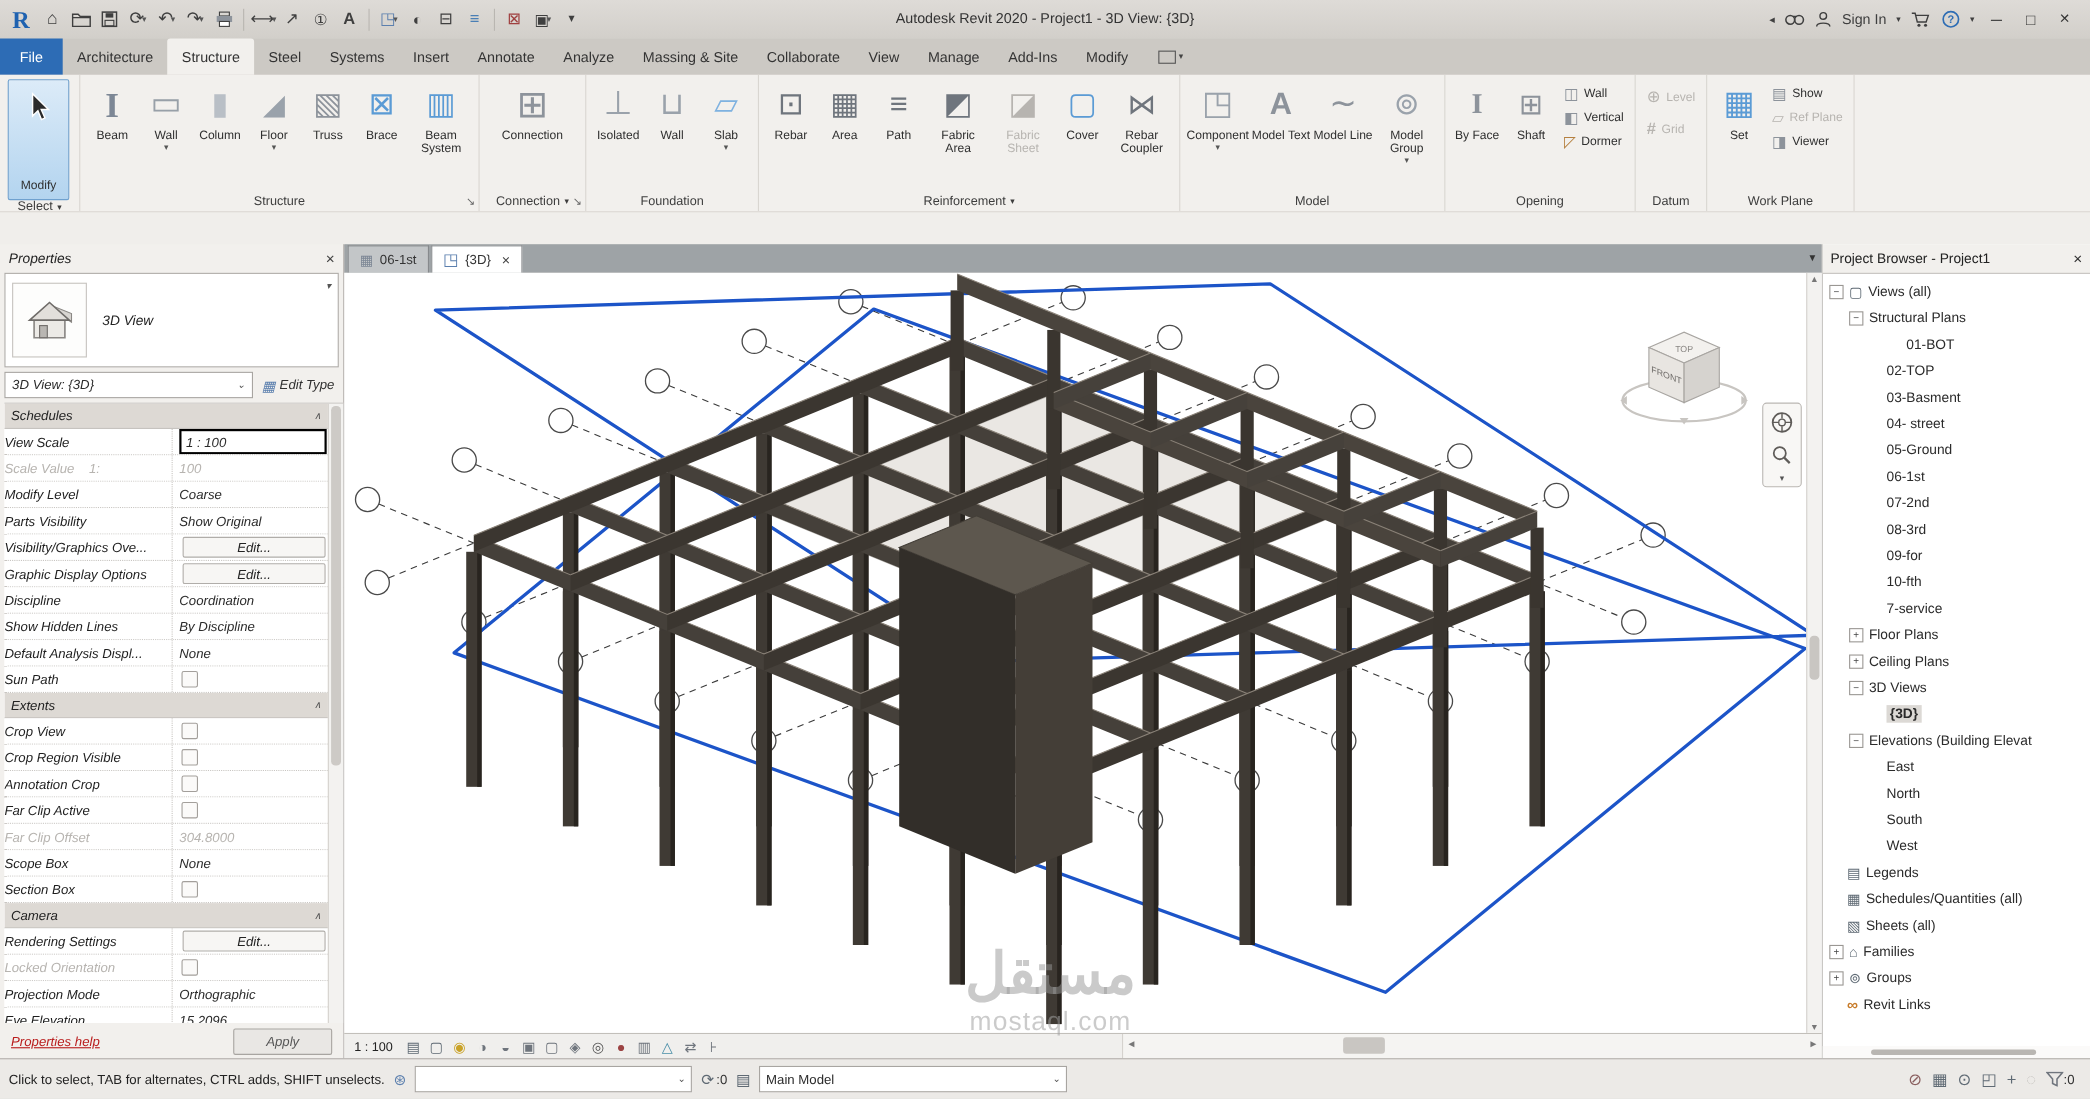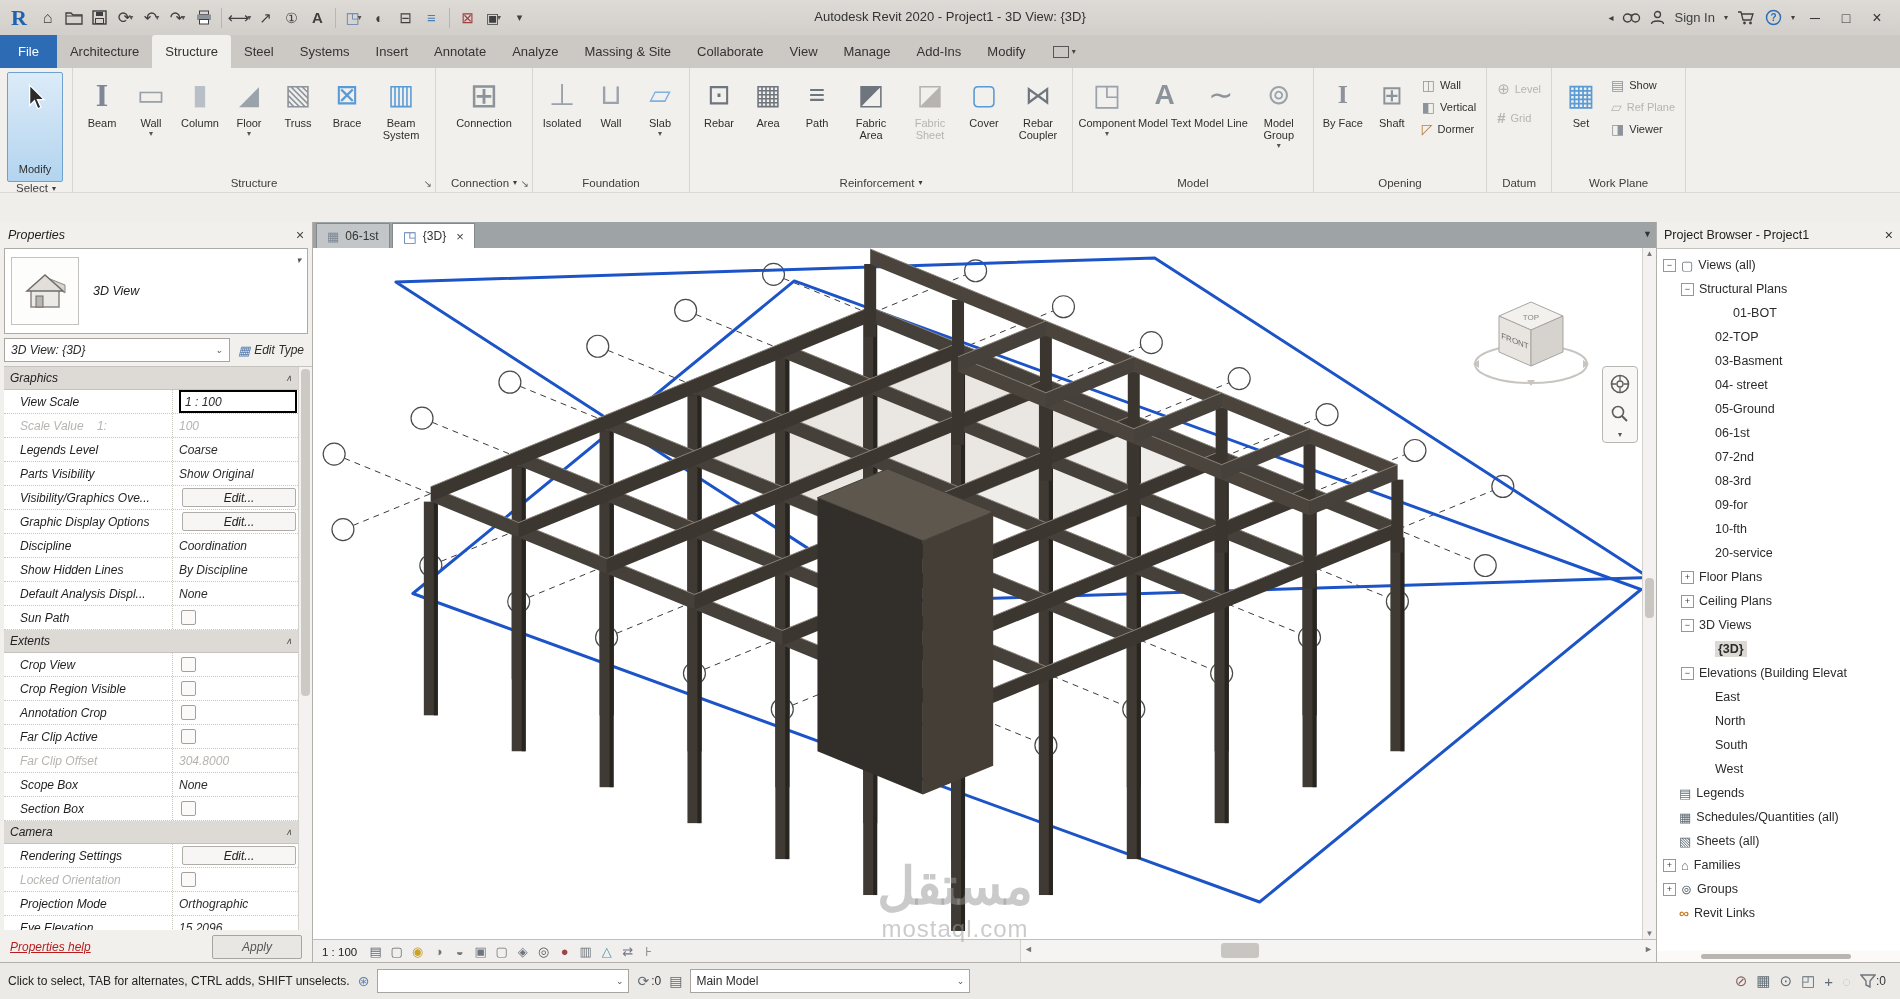--- a/index.html
+++ b/index.html
@@ -65,21 +65,21 @@
   .typedd{position:absolute;right:6px;top:6px;font-size:9px;color:#555;}
   .selrow{height:28px;display:flex;align-items:center;gap:4px;margin:2px 4px;}
   .typesel{flex:1;height:22px;background:#fff;border:1px solid #a8a5a1;display:flex;align-items:center;padding:0 6px;font-size:12px;}
   .typesel .dd{margin-left:auto;font-size:9px;color:#555;}
   .edittype{display:flex;align-items:center;gap:4px;font-size:12px;color:#2f2f2f;padding:2px 4px;}
   .propgrid{flex:1;position:relative;margin:0 0 0 4px;border-top:1px solid #c6c3bf;overflow:hidden;background:#fff;}
   .prop-section{height:22px;background:#ddd9d4;display:flex;align-items:center;padding:0 6px;color:#222;
                 border-bottom:1px solid #c6c3bf;}
   .prop-section .chev{margin-left:auto;margin-right:14px;font-size:9px;color:#555;}
   .prop-row{display:flex;height:23px;border-bottom:1px dotted #c8c5c1;background:#fff;padding-right:13px;}
-  .prop-label{width:152px;padding-left:16px;display:flex;align-items:center;border-right:1px dotted #c8c5c1;
+  .prop-label{width:152px;padding-left:0;display:flex;align-items:center;border-right:1px dotted #c8c5c1;
               white-space:pre;overflow:hidden;color:#1e1e1e;}
   .prop-value{flex:1;padding-left:6px;display:flex;align-items:center;overflow:hidden;white-space:nowrap;}
   .valsel{flex:1;height:19px;margin:1px 2px 1px 0;border:2px solid #000;display:flex;align-items:center;padding-left:4px;background:#fff;}
   .editbtn{flex:1;margin:2px 3px;height:17px;border:1px solid #b0ada9;background:#f7f6f4;border-radius:2px;
            display:flex;align-items:center;justify-content:center;font-size:12px;color:#222;}
   .cb{width:13px;height:13px;border:1px solid #a39f9b;background:#fbfaf9;border-radius:2px;margin-left:2px;}
   .pscroll{position:absolute;top:0;right:0;bottom:0;width:13px;background:#f3f2f0;border-left:1px solid #d5d2ce;}
   .pscroll .thumbv{position:absolute;top:2px;left:2px;width:9px;height:58%;background:#cdcac6;border-radius:4px;}
   .props-footer{height:33px;display:flex;align-items:center;justify-content:space-between;padding:0 10px;background:#f2f0ed;}
   .helplink{color:#b91c1c;text-decoration:underline;font-size:12px;}
@@ -587,35 +587,35 @@
           <span class="dd">⌄</span>
         </div>
         <div class="edittype">
           <span class="icn" style="color:#5b7fae;font-size:13px;">▦</span>
           <span>Edit Type</span>
         </div>
       </div>
       <div class="propgrid">
         <div id="propRows">
             <div class="prop-section">
-              <span>Graphics</span>
+              <span>Schedules</span>
               <span class="chev">∧</span>
             </div>
             <div class="prop-row">
               <div class="prop-label">View Scale</div>
               <div class="prop-value">
                 <div class="valsel">1 : 100</div>
               </div>
             </div>
             <div class="prop-row disabled">
               <div class="prop-label">Scale Value    1:</div>
               <div class="prop-value">100</div>
             </div>
             <div class="prop-row">
-              <div class="prop-label">Legends Level</div>
+              <div class="prop-label">Modify Level</div>
               <div class="prop-value">Coarse</div>
             </div>
             <div class="prop-row">
               <div class="prop-label">Parts Visibility</div>
               <div class="prop-value">Show Original</div>
             </div>
             <div class="prop-row">
               <div class="prop-label">Visibility/Graphics Ove...</div>
               <div class="prop-value">
                 <div class="editbtn">Edit...</div>
@@ -1034,21 +1034,21 @@
           <div class="tnode" style="padding-left: 42px;">
             <span class="expspace"></span>
             <span class="tlabel">09-for</span>
           </div>
           <div class="tnode" style="padding-left: 42px;">
             <span class="expspace"></span>
             <span class="tlabel">10-fth</span>
           </div>
           <div class="tnode" style="padding-left: 42px;">
             <span class="expspace"></span>
-            <span class="tlabel">20-service</span>
+            <span class="tlabel">7-service</span>
           </div>
           <div class="tnode" style="padding-left: 24px;">
             <span class="expander">+</span>
             <span class="tlabel">Floor Plans</span>
           </div>
           <div class="tnode" style="padding-left: 24px;">
             <span class="expander">+</span>
             <span class="tlabel">Ceiling Plans</span>
           </div>
           <div class="tnode" style="padding-left: 24px;">

